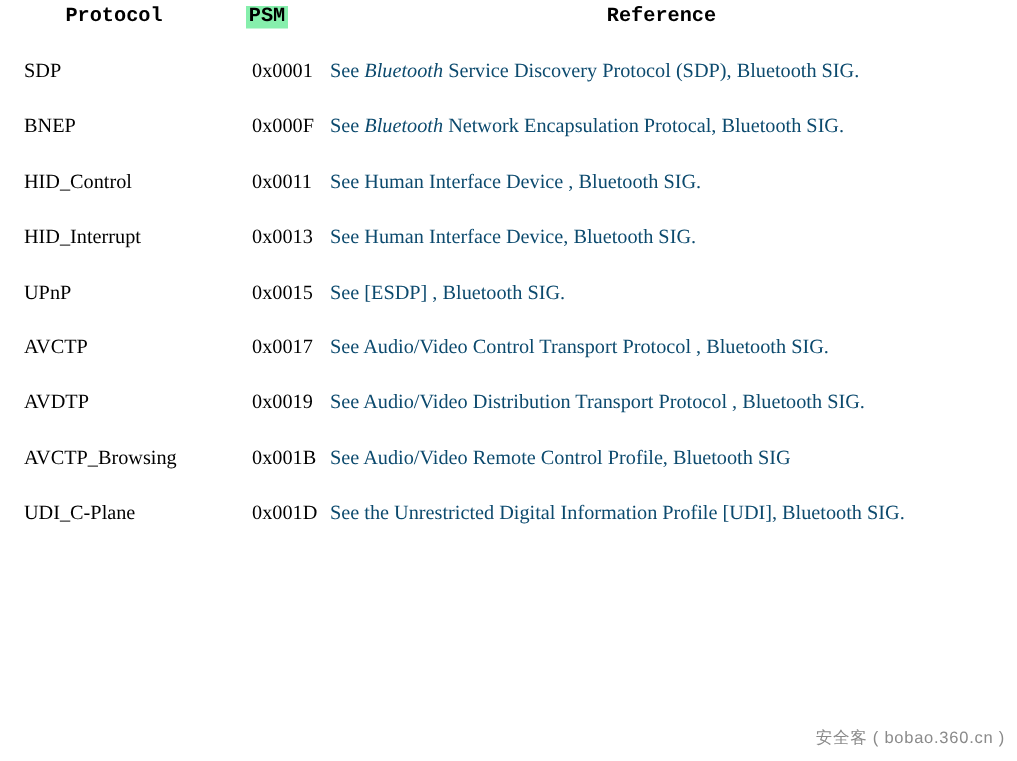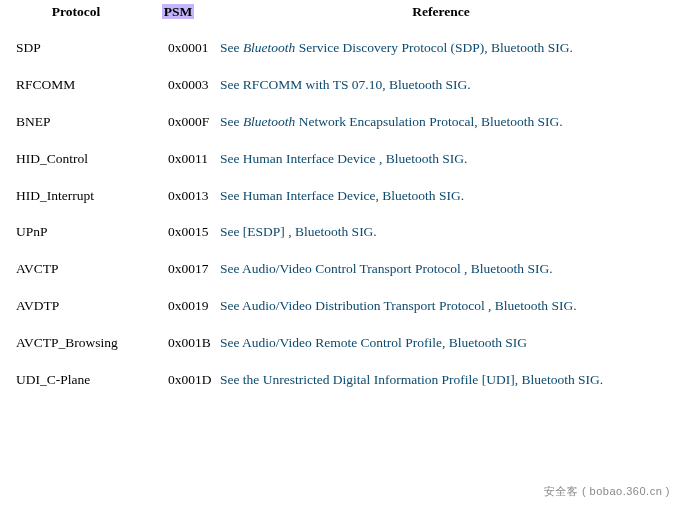--- a/index.html
+++ b/index.html
@@ -19,21 +19,21 @@
     width: 678px;
     box-sizing: border-box;
     padding: 0;
   }
   table.psm-table {
     border-collapse: collapse;
     width: 678px;
     table-layout: fixed;
   }
   table.psm-table th {
-    font-family: Liberation Serif, serif;
+    font-family: Liberation Mono, monospace;
     font-weight: bold;
     font-size: 13.5px;
     padding: 4px 0 10px 0;
     text-align: center;
   }
   table.psm-table td {
     font-family: "Liberation Serif", serif;
     font-size: 13.5px;
     padding: 10px 0 10px 16px;
     vertical-align: top;
@@ -41,21 +41,21 @@
   }
   col.c-protocol { width: 152px; }
   col.c-psm { width: 52px; }
   col.c-ref { width: 474px; }
 
   th.h-protocol { text-align: center; }
   th.h-psm { text-align: center; }
   th.h-ref { text-align: center; }
 
   .hl {
-    background: #c4b5fd;
+    background: #86efac;
     padding: 0 2px;
   }
   td.protocol {
     padding-left: 8px;
     text-align: left;
     white-space: nowrap;
   }
   td.psm {
     text-align: right;
     padding-left: 2px;
@@ -101,25 +101,20 @@
         <th class="h-ref">Reference</th>
       </tr>
     </thead>
     <tbody>
         <tr>
           <td class="protocol">SDP</td>
           <td class="psm">0x0001</td>
           <td class="reference"><a class="ref-link" href="#"><span>See </span><span class="ital">Bluetooth</span><span> Service Discovery Protocol (SDP), Bluetooth SIG.</span></a></td>
         </tr>
         <tr>
-          <td class="protocol">RFCOMM</td>
-          <td class="psm">0x0003</td>
-          <td class="reference"><a class="ref-link" href="#"><span>See RFCOMM with TS 07.10, Bluetooth SIG.</span><span class="ital"></span><span></span></a></td>
-        </tr>
-        <tr>
           <td class="protocol">BNEP</td>
           <td class="psm">0x000F</td>
           <td class="reference"><a class="ref-link" href="#"><span>See </span><span class="ital">Bluetooth</span><span> Network Encapsulation Protocal, Bluetooth SIG.</span></a></td>
         </tr>
         <tr>
           <td class="protocol">HID_Control</td>
           <td class="psm">0x0011</td>
           <td class="reference"><a class="ref-link" href="#"><span>See Human Interface Device , Bluetooth SIG.</span><span class="ital"></span><span></span></a></td>
         </tr>
         <tr>

